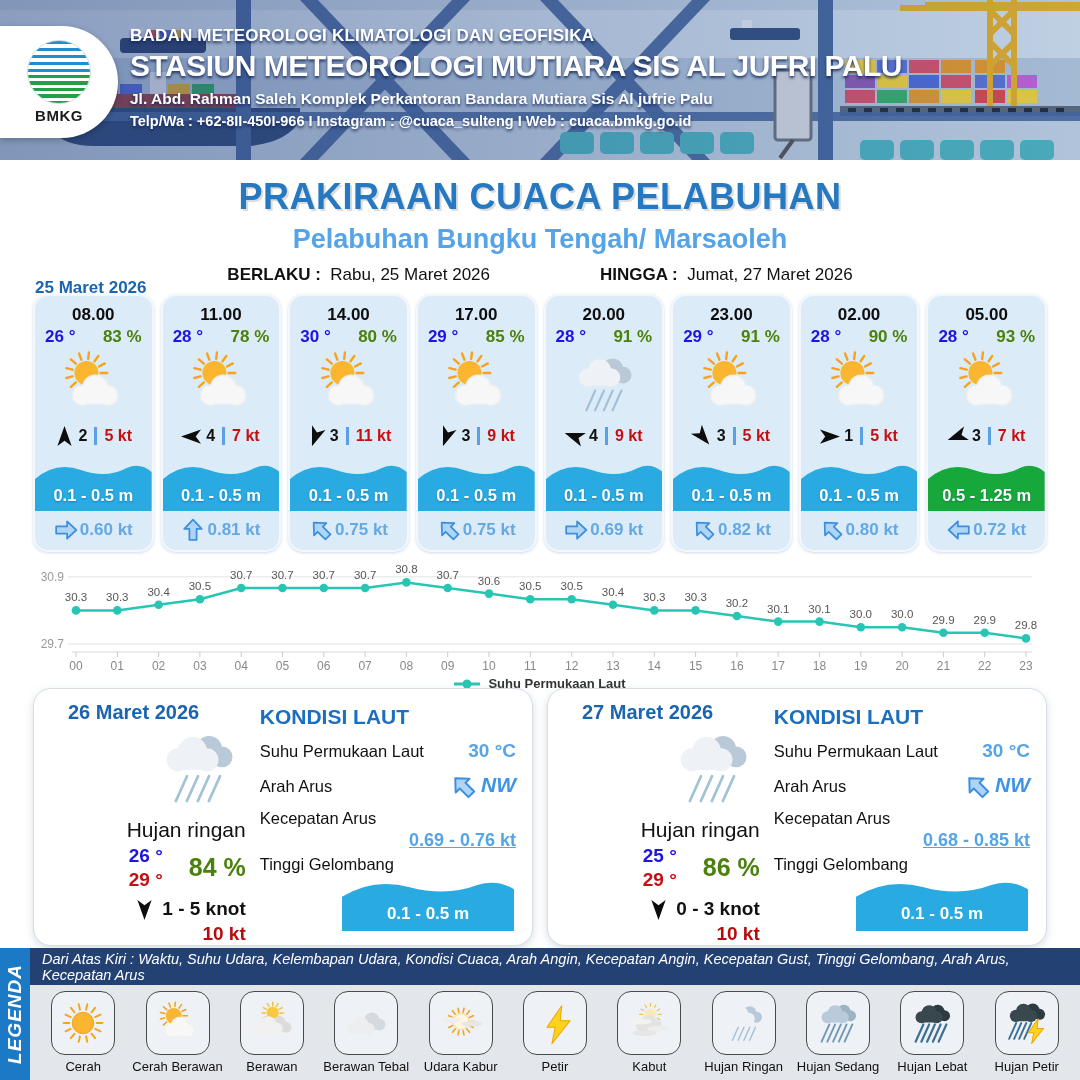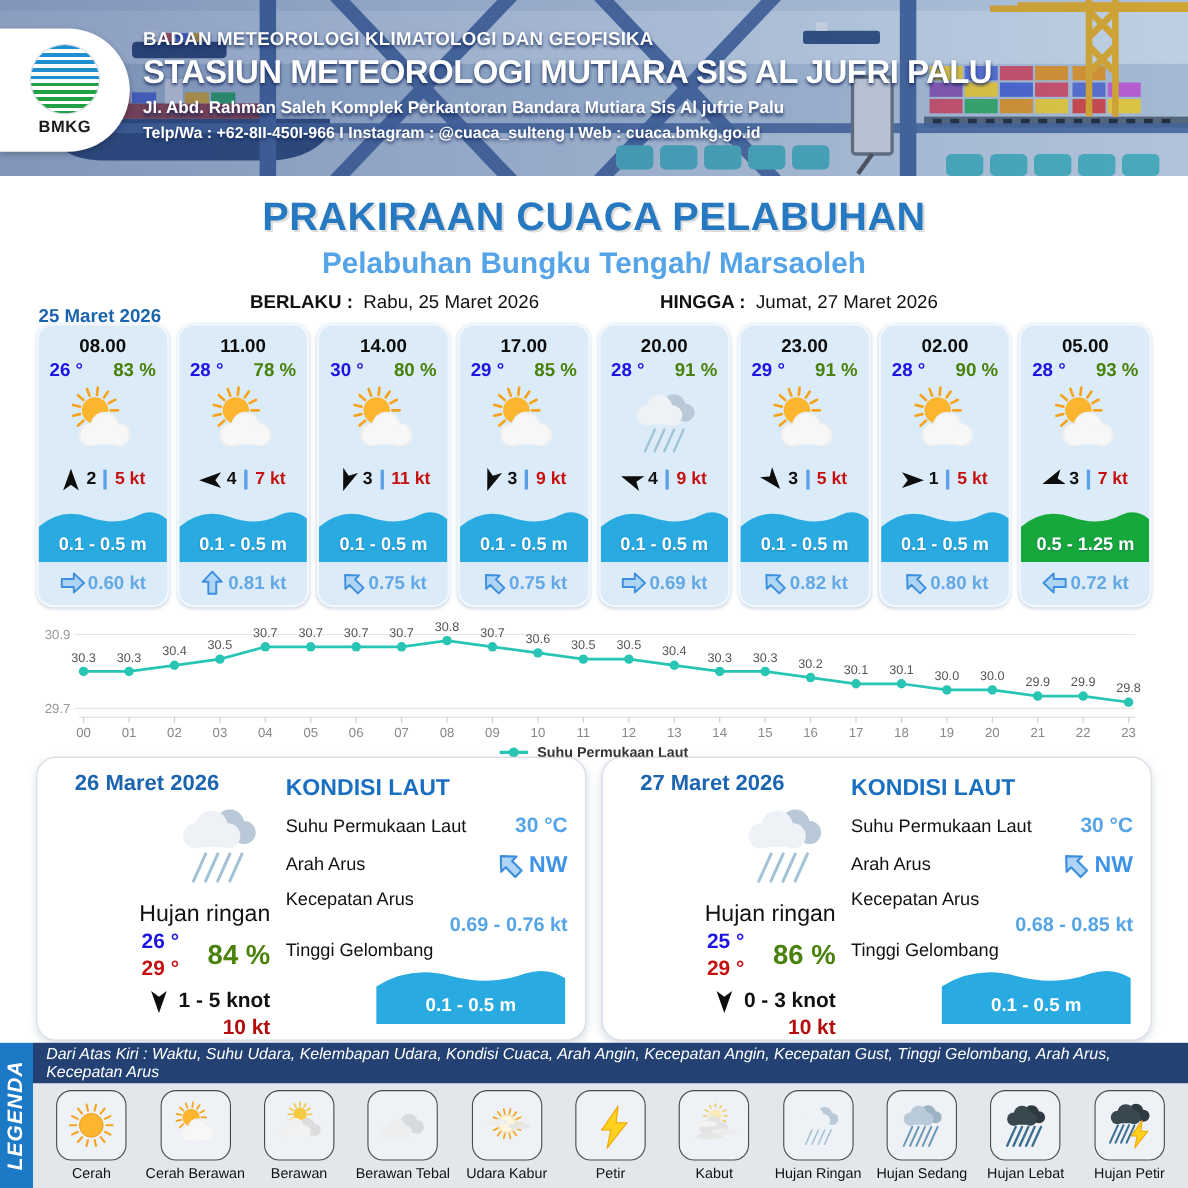--- a/index.html
+++ b/index.html
@@ -78,25 +78,25 @@
   .dtmax{color:#c61010;font-size:19px;font-weight:800;}
   .dhum{color:#49810b;font-size:25px;font-weight:800;}
   .dwind{display:flex;align-items:center;gap:8px;margin-top:6px;font-size:19px;font-weight:800;color:#111;}
   .dwind .dart{width:20px;height:22px;}
   .dgust{color:#b40d0d;font-size:19px;font-weight:800;margin-top:3px;margin-left:-26px;}
   .dright{flex:1;position:relative;padding-left:14px;}
   .sea-title{font-size:21px;font-weight:800;color:#1a6fc0;margin-top:4px;}
   .sea-row{display:flex;justify-content:space-between;align-items:center;margin-top:11px;}
   .sea-label{font-size:16.5px;color:#111;}
   .sea-val{font-size:19px;font-weight:bold;color:#55a4e8;}
-  .sea-dir{display:flex;align-items:center;gap:4px;}
+  .sea-dir{display:flex;gap:4px;font-style:italic;}
   .sea-dir .curarrow{width:27px;height:27px;}
   .sea-dir .curarrow svg{width:27px;height:27px;}
   .sea-dirtext{font-size:21px;font-weight:800;color:#3f94e8;}
-  .sea-speed{text-align:right;font-size:18px;font-weight:bold;color:#55a4e8;margin-top:2px;}
+  .sea-speed{text-align:right;font-size:18px;font-weight:bold;color:#55a4e8;margin-top:2px;text-decoration:underline;}
   .dwave{position:absolute;right:2px;bottom:2px;width:172px;height:62px;}
   .dwave svg{position:absolute;inset:0;width:100%;height:100%;}
   .dwave span{position:absolute;left:0;right:0;bottom:7px;text-align:center;color:#fff;font-size:17px;font-weight:800;}
 
   
   .legenda-bar{position:absolute;left:0;top:948px;width:30px;height:132px;background:#1b79c6;
                display:flex;align-items:center;justify-content:center;}
   .legenda-bar span{writing-mode:vertical-rl;transform:rotate(180deg);color:#fff;font-style:italic;
                     font-weight:800;font-size:19px;letter-spacing:1px;}
   .caption-bar{position:absolute;left:30px;top:948px;width:1050px;height:37px;background:#234173;

